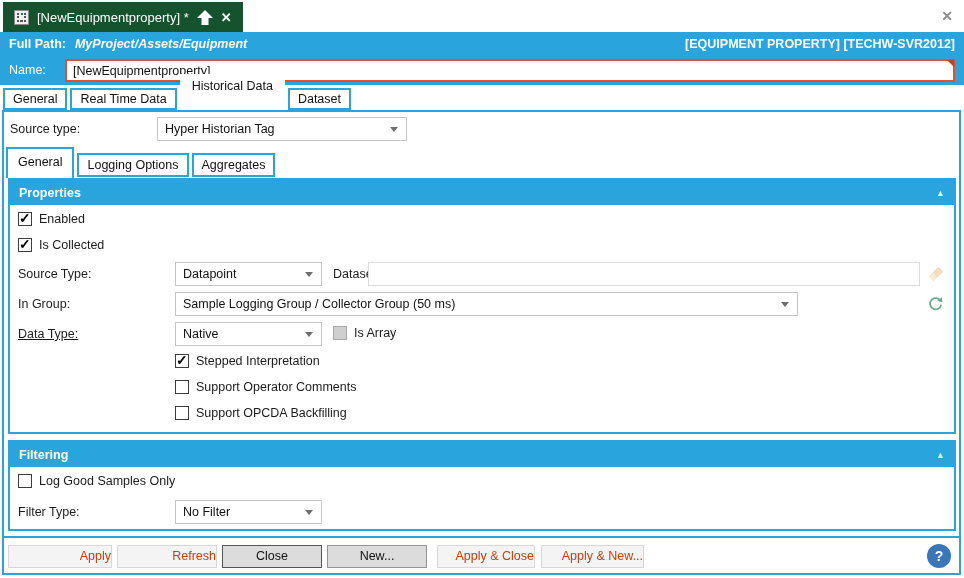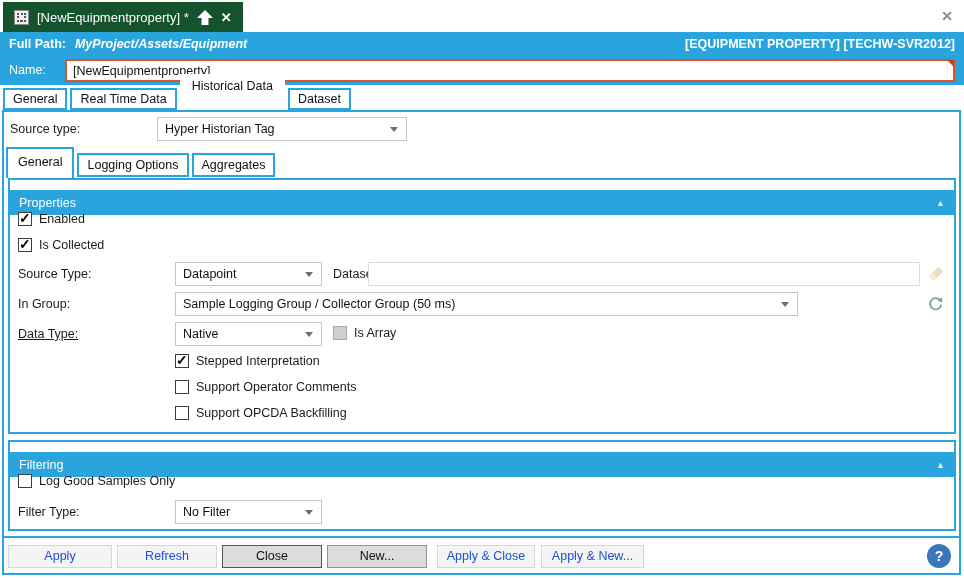--- a/index.html
+++ b/index.html
@@ -105,29 +105,29 @@
   .cb.disabled { background: #cfcfcf; border-color: #a8a8a8; }
   .cbrow { position: absolute; display: flex; align-items: center; gap: 7px; }
   .flabel { position: absolute; line-height: 24px; color: #1b1b1b; }
   
   .panel {
     position: absolute; left: 8px; width: 948px; border: 2px solid #2AA4DC;
     background: #fff; z-index: 2;
   }
   .panel-hdr {
     height: 25px; background: #2AA4DC; color: #fff; display: flex;
-    align-items: center; padding: 0 9px; font-weight: normal; margin-top: 10px;
+    align-items: center; padding: 0 9px; font-weight: bold;
   }
   .collapse { margin-left: auto; font-size: 9px; color: #ddf0fb; cursor: default; }
   
   .btn {
     position: absolute; top: 545px; height: 23px; text-align: center;
     line-height: 21px; z-index: 2; cursor: default;
   }
-  .btn.disabled { background: #f4f4f4; border: 1px solid #d7d7d7; color: #1d4ed8; }
+  .btn.disabled { background: #f4f4f4; border: 1px solid #d7d7d7; color: #c2410c; text-align: right; }
   .btn.enabled  { background: #dcdcdc; border: 1px solid #949494; color: #111; }
   .btn.default  { background: #dcdcdc; border: 1px solid #555; color: #111; }
   .help-btn {
     position: absolute; left: 927px; top: 544px; width: 24px; height: 24px;
     background: #3B76BB; border-radius: 50%; color: #fff; font-weight: bold;
     font-size: 14px; text-align: center; line-height: 24px; z-index: 2; cursor: default;
   }
   .icon-btn { position: absolute; z-index: 2; cursor: default; }
 </style>
 </head>

